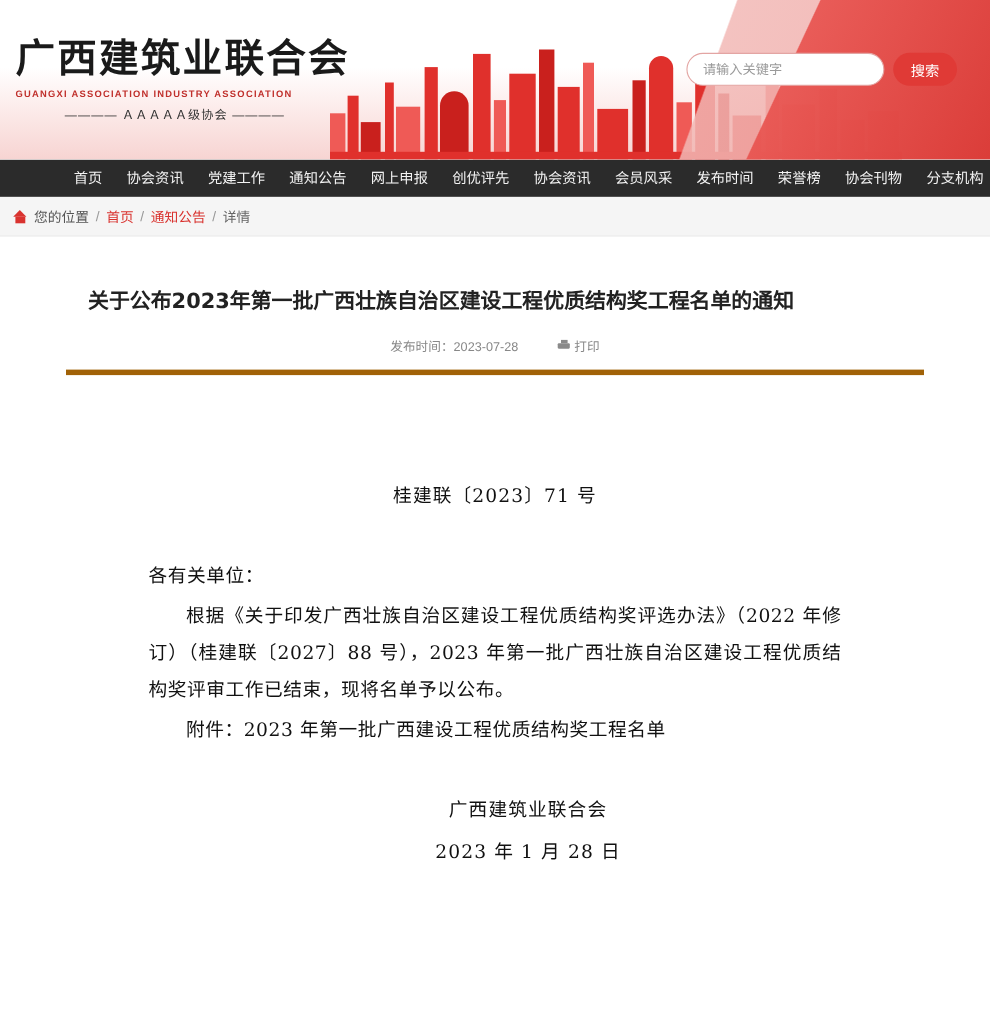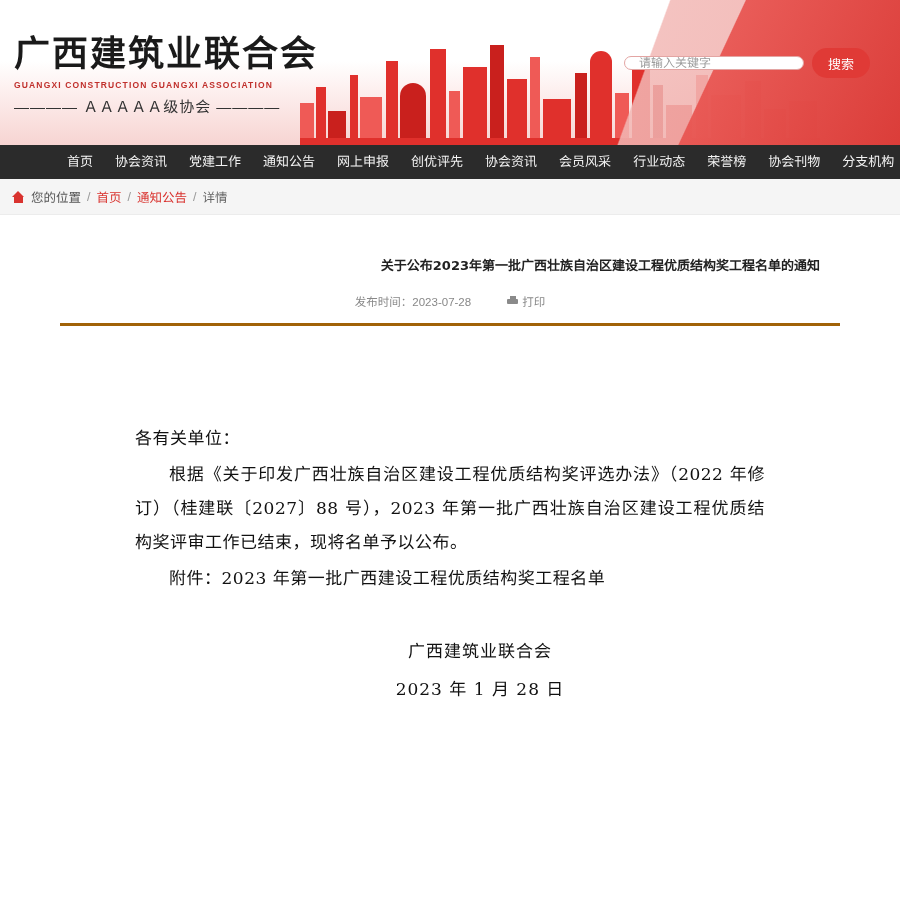--- a/index.html
+++ b/index.html
@@ -85,39 +85,40 @@
   .logo-en {
     margin-top: 6px;
     font-size: 8.5px;
     letter-spacing: 1.15px;
     color: #c0302c;
     font-weight: bold;
     white-space: nowrap;
   }
   .logo-rule {
     margin-top: 5px;
-    font-size: 15px;
+    font-size: 11px;
     letter-spacing: 1px;
     color: #333;
     white-space: nowrap;
+    text-align: center;
     width: 290px;
   }
 
   
   .search-box {
     position: absolute;
     right: 30px;
     top: 48px;
     display: flex;
     align-items: center;
     z-index: 5;
   }
   .search-input {
     width: 180px;
-    height: 14px;
+    height: 30px;
     border: 1px solid #e3a5a3;
     border-radius: 15px;
     padding: 0 14px;
     font-size: 12px;
     color: #444;
     background: #fff;
     outline: none;
   }
   .search-input::placeholder { color: #9a9a9a; }
   .search-btn {
@@ -181,32 +182,32 @@
   }
   .crumb a { color: #d9332f; text-decoration: none; }
   .crumb .sep { margin: 0 6px; color: #999; }
   .crumb .cur { color: #666; }
 
   
   .article {
     padding: 0 60px;
   }
   .art-title {
-    text-align: right;
-    font-size: 13px;
+    text-align: left;
+    font-size: 19px;
     font-weight: bold;
     color: #222;
     padding: 32px 20px 0;
     line-height: 1.5;
     font-family: "DejaVu Sans", "Liberation Sans", sans-serif;
   }
   .art-meta {
     margin-top: 18px;
     padding-bottom: 14px;
-    border-bottom: 3px solid #a16207;
+    border-bottom: 5px solid #a16207;
     display: flex;
     justify-content: center;
     align-items: center;
     gap: 36px;
     font-size: 11.5px;
     color: #888;
   }
   .print-link {
     display: inline-flex;
     align-items: center;
@@ -296,40 +297,40 @@
     <i style="left:464px;width:22px;height:36px;"></i>
     <i class="lt" style="left:489px;width:28px;height:44px;"></i>
     <i style="left:0;width:520px;height:7px;"></i>
   </div>
 
   <div class="banner-diag"></div>
   <div class="banner-diag2"></div>
 
   <div class="logo-wrap">
     <div class="logo-cn">广西建筑业联合会</div>
-    <div class="logo-en">GUANGXI CONSTRUCTION GUANGXI ASSOCIATION</div>
+    <div class="logo-en">GUANGXI ASSOCIATION INDUSTRY ASSOCIATION</div>
     <div class="logo-rule">———— ＡＡＡＡＡ级协会 ————</div>
   </div>
 
   <div class="search-box">
     <input class="search-input" type="text" placeholder="请输入关键字" style="">
     <button class="search-btn">搜索</button>
   </div>
 </div>
 
 <div class="nav">
   <a href="#">首页</a>
   <a href="#">协会资讯</a>
   <a href="#">党建工作</a>
   <a href="#">通知公告</a>
   <a href="#">网上申报</a>
   <a href="#">创优评先</a>
   <a href="#">协会资讯</a>
   <a href="#">会员风采</a>
-  <a href="#">行业动态</a>
+  <a href="#">发布时间</a>
   <a href="#">荣誉榜</a>
   <a href="#">协会刊物</a>
   <a href="#">分支机构</a>
 
 </div>
 
 <div class="crumb">
   <span class="home-ico"></span>
   <span>您的位置</span>
   <span class="sep">/</span>
@@ -345,20 +346,21 @@
 
   <div class="art-meta">
     <span><span>发布时间：</span><span>2023-07-28</span></span>
     <a class="print-link" href="#">
       <span class="printer-ico"></span>
       <span>打印</span>
     </a>
   </div>
 
   <div class="doc-body">
+    <div class="doc-no">桂建联〔2023〕71 号</div>
     <p>各有关单位：</p>
     <p class="indent">根据《关于印发广西壮族自治区建设工程优质结构奖评选办法》（2022 年修订）（桂建联〔2027〕88 号），2023 年第一批广西壮族自治区建设工程优质结构奖评审工作已结束，现将名单予以公布。</p>
     <p class="indent">附件：2023 年第一批广西建设工程优质结构奖工程名单</p>
 
     <div class="sign">
       <div>广西建筑业联合会</div>
       <div>2023 年 1 月 28 日</div>
     </div>
   </div>
 </div>

